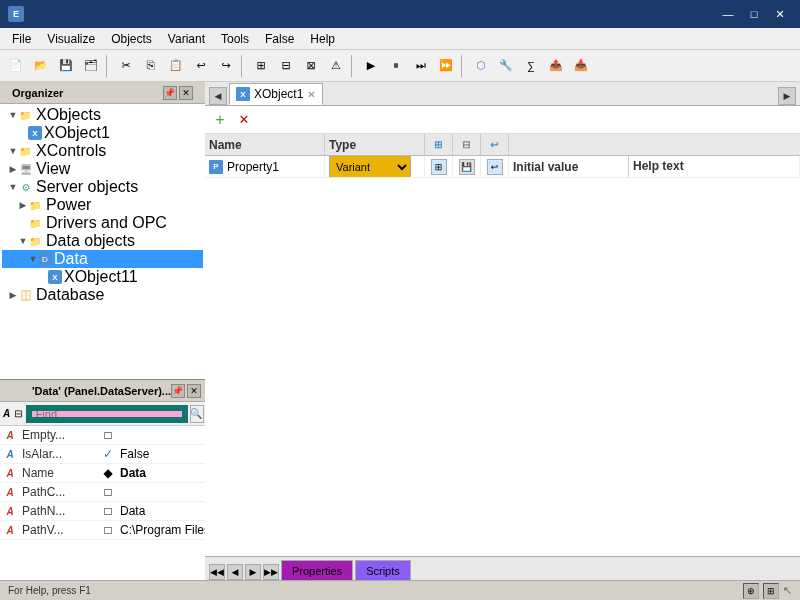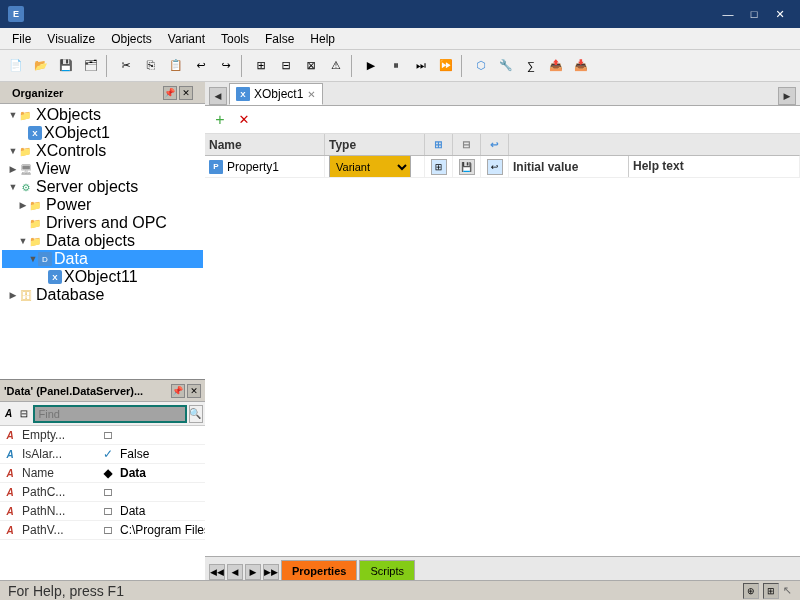--- a/index.html
+++ b/index.html
@@ -103,43 +103,43 @@
     .tree-icon { width: 16px; height: 16px; margin-right: 2px; display: inline-flex; align-items: center; justify-content: center; font-size: 10px; flex-shrink: 0; }
     .tree-text { font-size: 16px; }
     .icon-xobj { color: #4a90d9; font-weight: bold; font-size: 9px; }
     .props-header {
       background: #d4d0c8;
       height: 22px;
       display: flex;
       align-items: center;
       padding: 0 4px;
       border-bottom: 1px solid #aaa;
-      justify-content: space-between;
+      justify-content: flex-end;
     }
     .props-title { font-size: 11px; font-weight: bold; }
     .props-toolbar {
       background: #f0f0f0;
       height: 24px;
       display: flex;
       align-items: center;
       padding: 0 2px;
       gap: 2px;
       border-bottom: 1px solid #ccc;
     }
     .props-toolbar-btn {
       width: 22px; height: 20px; background: #f0f0f0; border: 1px solid transparent;
       cursor: pointer; display: flex; align-items: center; justify-content: center; font-size: 10px;
     }
     .props-search {
       flex: 1;
       height: 18px;
-      border: 2px solid #0f766e;
+      border: 6px solid #0f766e;
       padding: 0 4px;
       font-size: 11px;
-      background: #a3a3a3;
+      background: #f9a8d4;
     }
     .props-search-btn {
       width: 20px; height: 18px; background: #f0f0f0; border: 1px solid #aaa;
       cursor: pointer; display: flex; align-items: center; justify-content: center; font-size: 10px;
     }
     .props-table {
       flex: 1;
       overflow-y: auto;
       background: white;
     }
@@ -285,37 +285,37 @@
       align-items: flex-end;
       border-top: 1px solid #aaa;
       padding: 0 4px;
       gap: 2px;
     }
     .bottom-nav-btn {
       width: 16px; height: 16px; background: #d0d0d0; border: 1px solid #aaa;
       cursor: pointer; display: flex; align-items: center; justify-content: center; font-size: 9px;
     }
     .bottom-tab {
-      height: 20px; padding: 0 10px; background: #84cc16; border: 1px solid #aaa;
+      height: 20px; padding: 0 10px; background: #8b5cf6; border: 1px solid #aaa;
       border-bottom: none; cursor: pointer; display: flex; align-items: center; font-size: 11px;
     }
-    .bottom-tab.active { background: #f97316; font-weight: bold; }
+    .bottom-tab.active { background: #a21caf; font-weight: normal; }
 
     
     .status-bar {
       background: #d4d0c8;
       height: 20px;
       display: flex;
       align-items: center;
       padding: 0 8px;
       border-top: 1px solid #aaa;
       gap: 4px;
       justify-content: space-between;
     }
-    .status-text { font-size: 14px; color: #333; }
+    .status-text { font-size: 10px; color: #333; }
     .status-right { display: flex; align-items: center; gap: 4px; }
     .status-icon { width: 16px; height: 16px; border: 1px inset #aaa; background: #c0bdb4; display: flex; align-items: center; justify-content: center; font-size: 9px; }
 
     
     .left-panels {
       display: flex;
       flex-direction: column;
       width: 205px;
     }
   </style>

